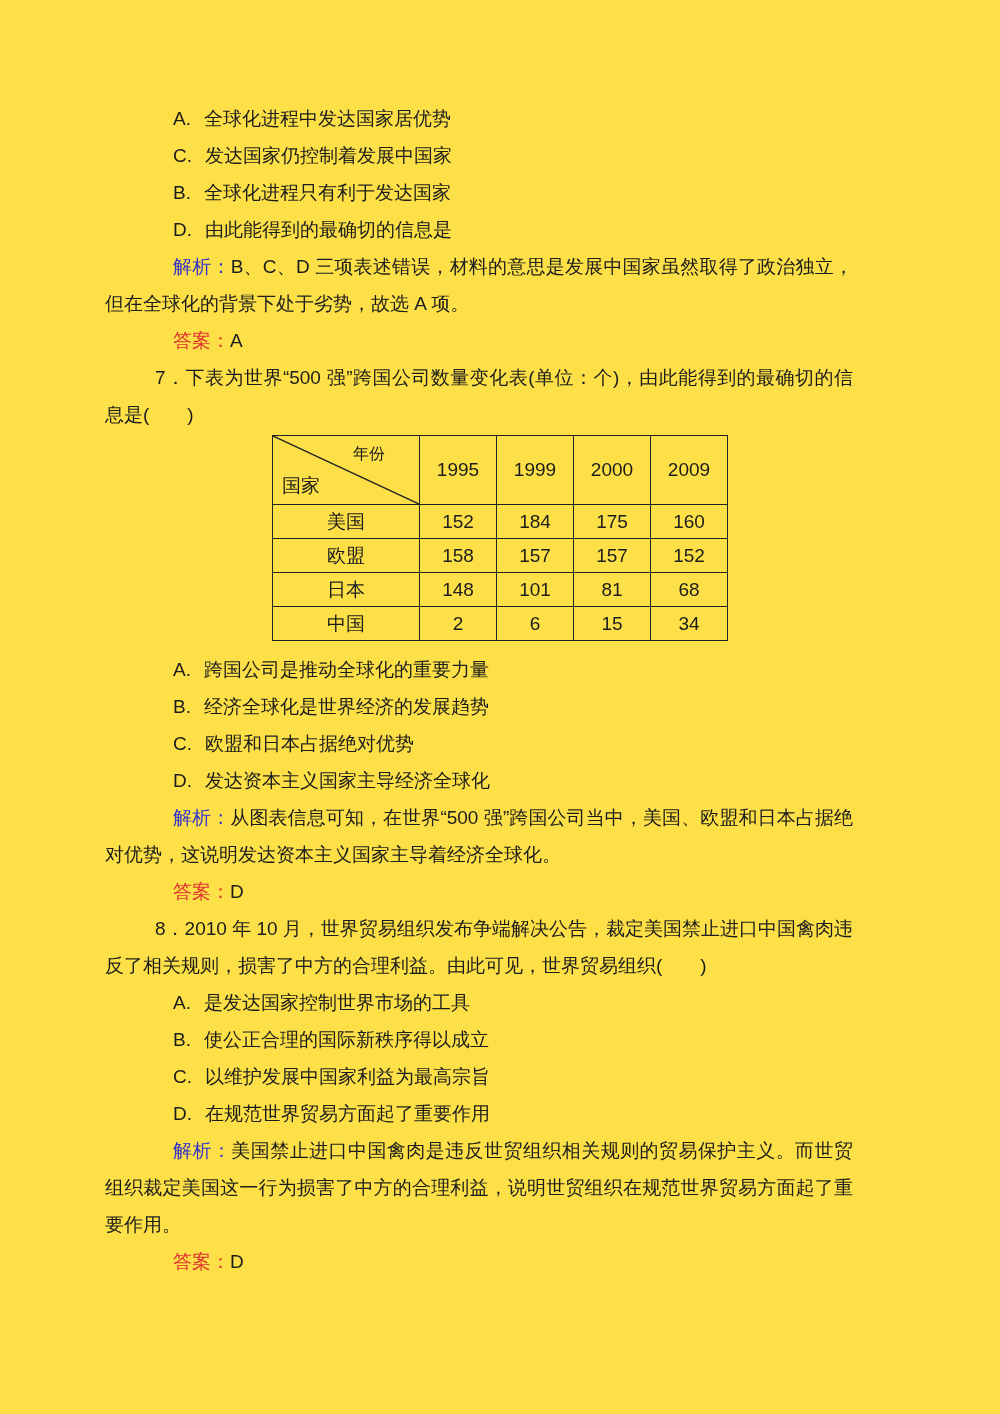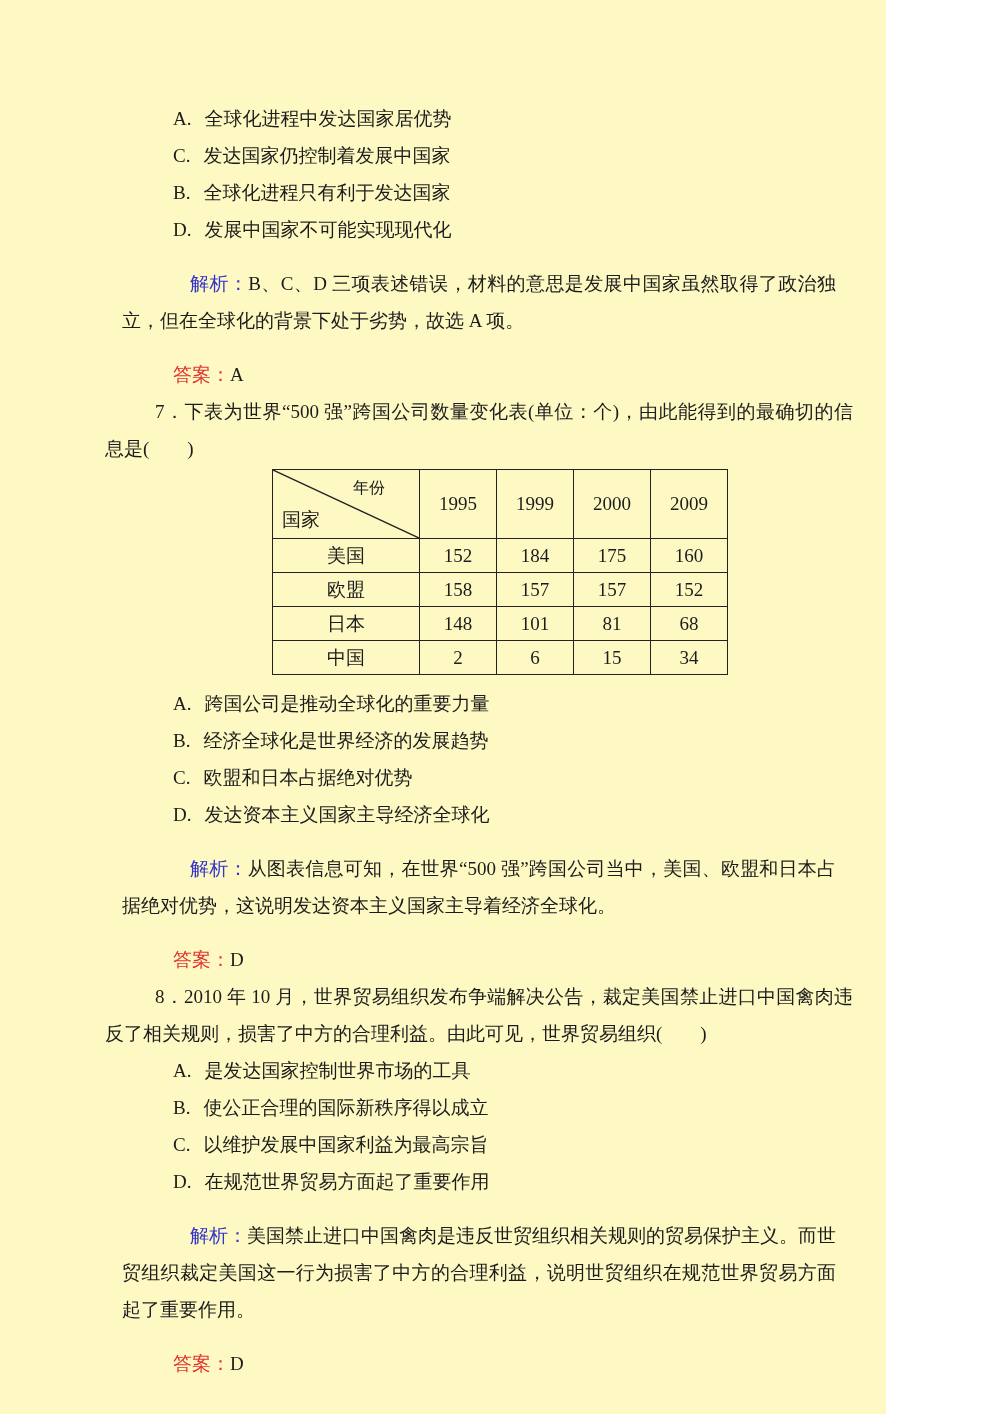--- a/index.html
+++ b/index.html
@@ -2,46 +2,46 @@
 <html><head>
 <meta charset="utf-8">
 <style>
   html, body {
     margin: 0;
     padding: 0;
     background: #ffffff;
   }
   .page {
     position: relative;
-    width: 886px;
+    width: 1000px;
     height: 1414px;
-    background: #fef9c3;
+    background: #fde047;
     overflow: hidden;
-    font-family: Liberation Serif, serif;
+    font-family: Liberation Sans, sans-serif;
     color: #1c1c1c;
   }
   .content {
     position: absolute;
     left: 105px;
     top: 0;
     width: 748px;
     padding-top: 100px;
     font-size: 19px;
     line-height: 37px;
   }
   .option-line {
     padding-left: 68px;
     white-space: nowrap;
   }
   .opt-letter {
     display: inline-block;
     margin-right: 13px;
   }
   .para {
-    margin: 17px;
+    margin: 0;
     text-align: justify;
     text-indent: 68px;
   }
   .stem {
     margin: 0;
     text-align: justify;
     text-indent: 50px;
   }
   .stem-q9 {
     text-indent: 18px;
@@ -94,21 +94,21 @@
 </head>
 <body>
 
 <div class="page">
   <div class="content">
 
     <div>
       <div class="option-line"><span class="opt-letter">A.</span><span>全球化进程中发达国家居优势</span></div>
       <div class="option-line"><span class="opt-letter">C.</span><span>发达国家仍控制着发展中国家</span></div>
       <div class="option-line"><span class="opt-letter">B.</span><span>全球化进程只有利于发达国家</span></div>
-      <div class="option-line"><span class="opt-letter">D.</span><span>发展中国家不可能实现现代化</span></div>
+      <div class="option-line"><span class="opt-letter">D.</span><span>由此能得到的最确切的信息是</span></div>
     </div>
 
     <p class="para"><span class="lbl-analysis">解析：</span><span>B、C、D 三项表述错误，材料的意思是发展中国家虽然取得了政治独立，但在全球化的背景下处于劣势，故选 A 项。</span></p>
 
     <div class="answer-line"><span class="lbl-answer">答案：</span><span>A</span></div>
 
     <p class="stem">7．下表为世界“500 强”跨国公司数量变化表(单位：个)，由此能得到的最确切的信息是(　　)</p>
 
     <div class="tbl-wrap">
       <table class="f500">

